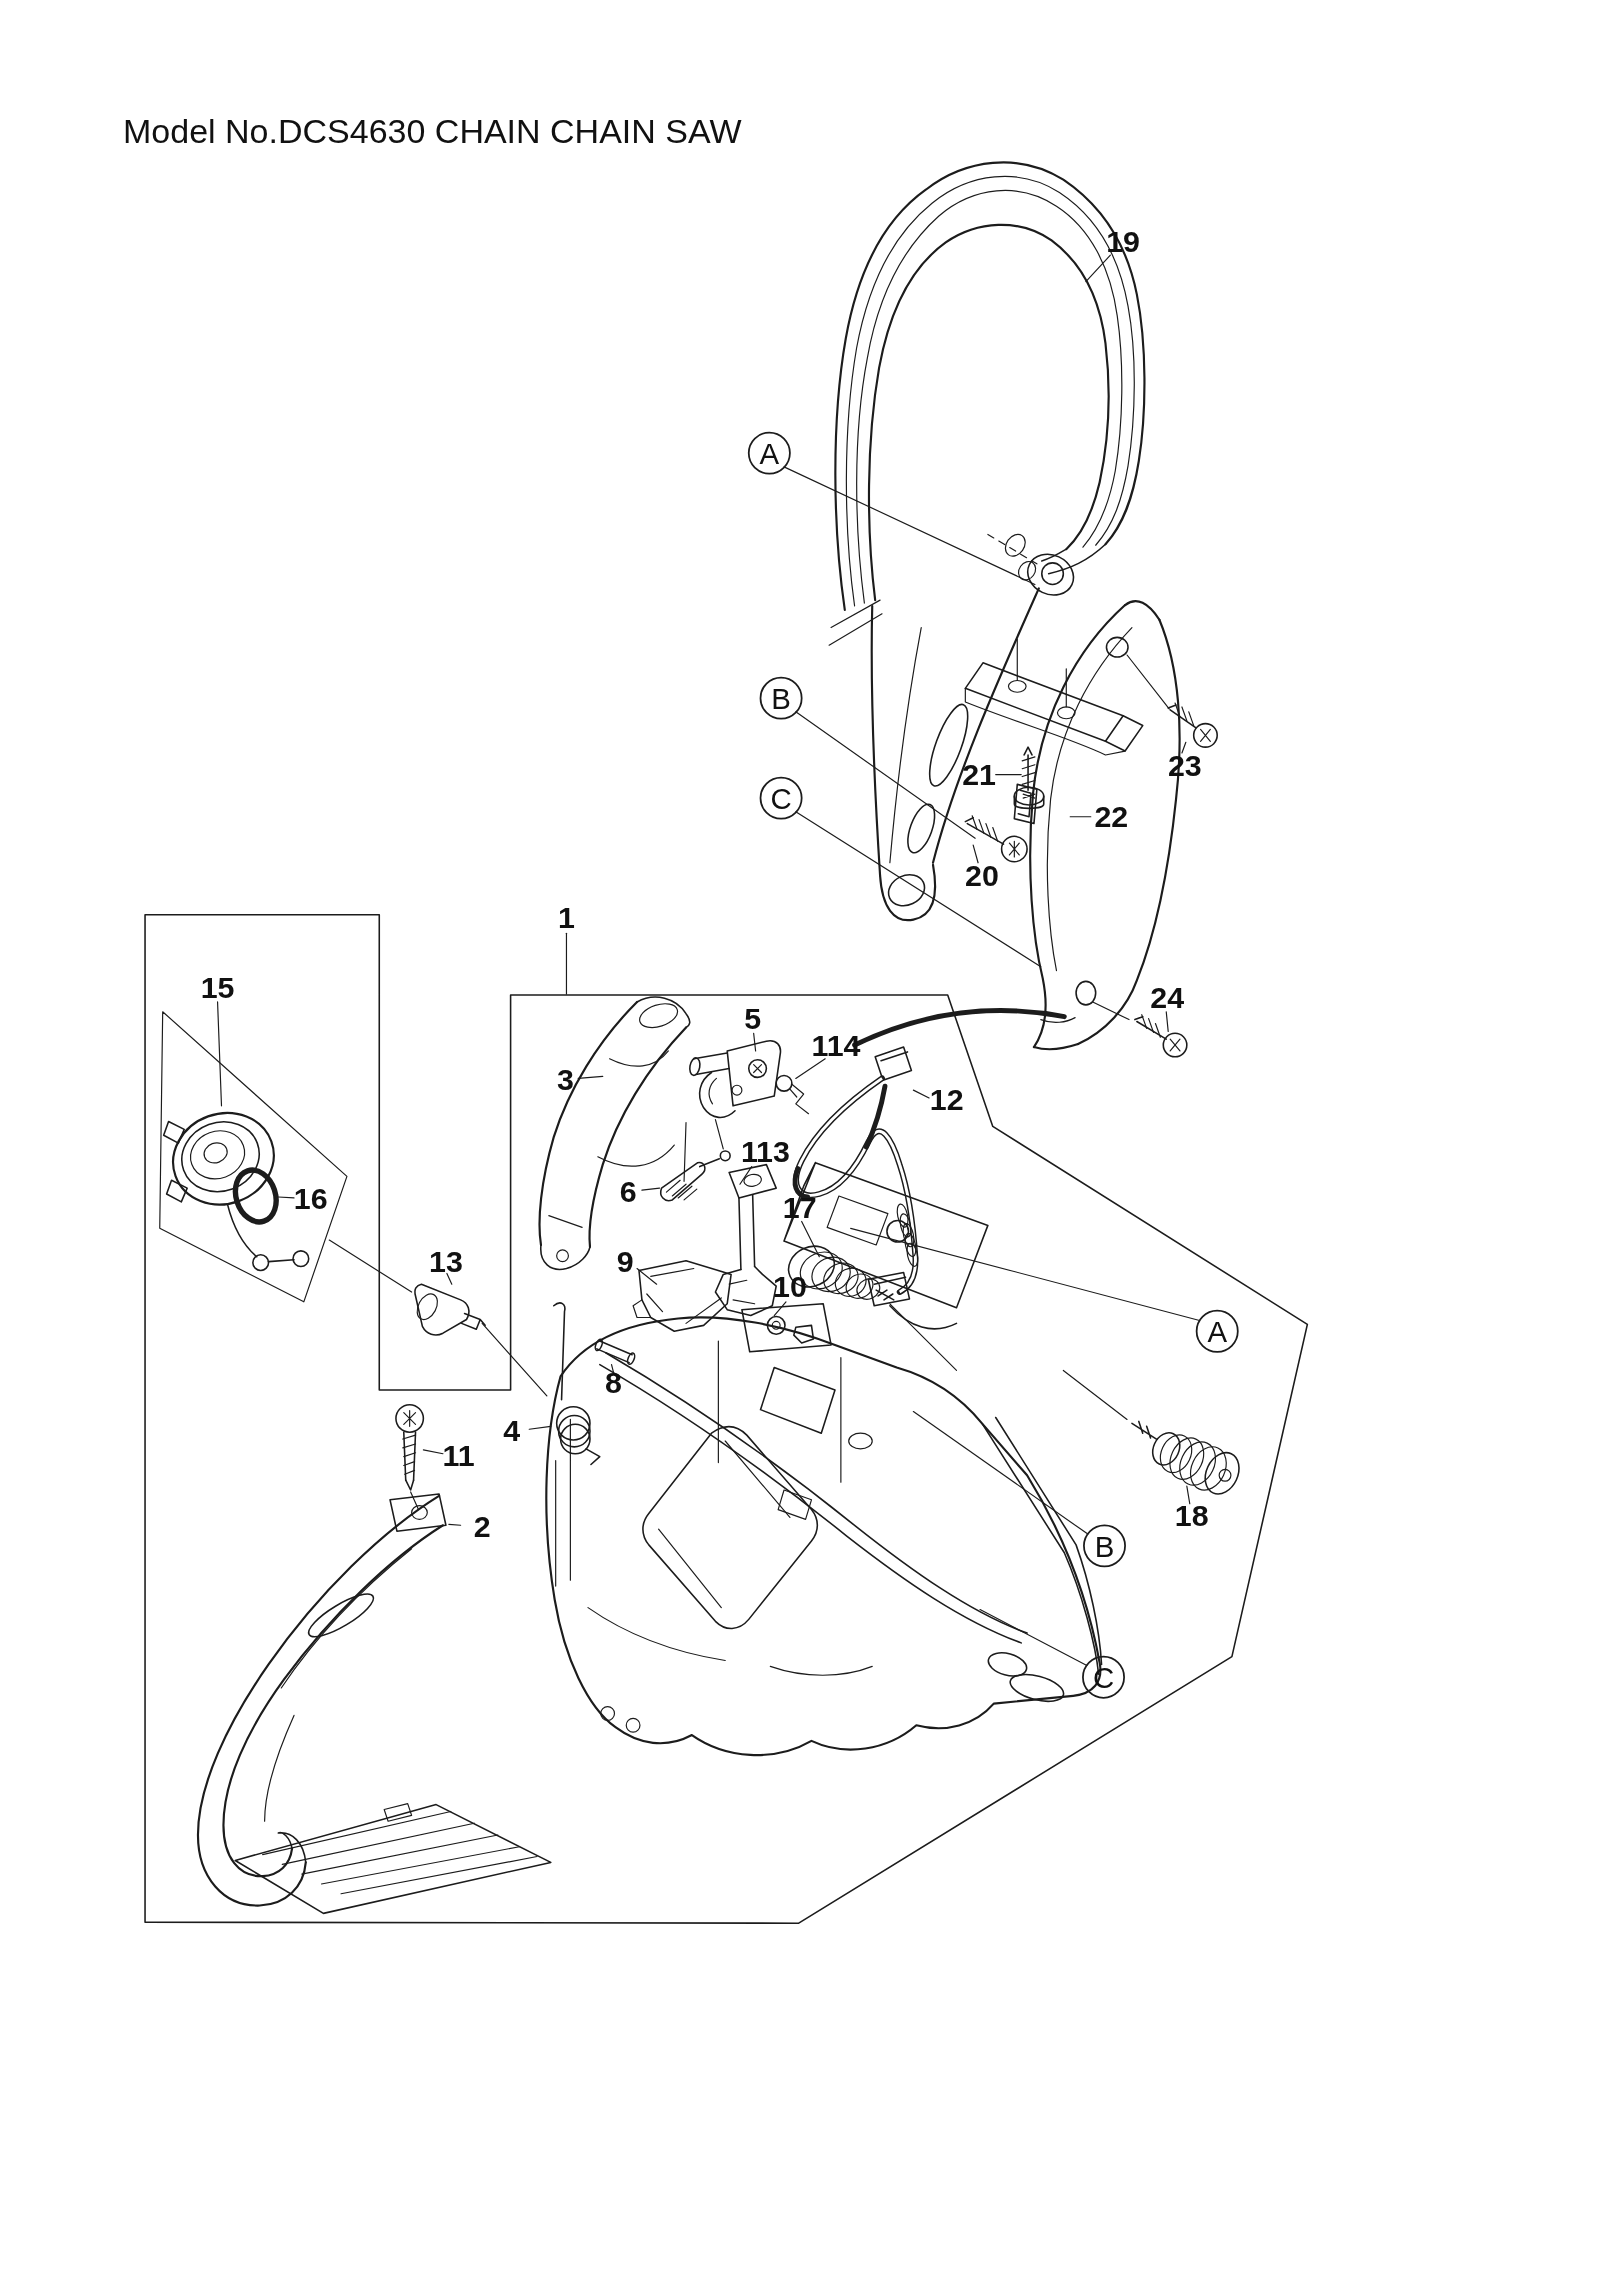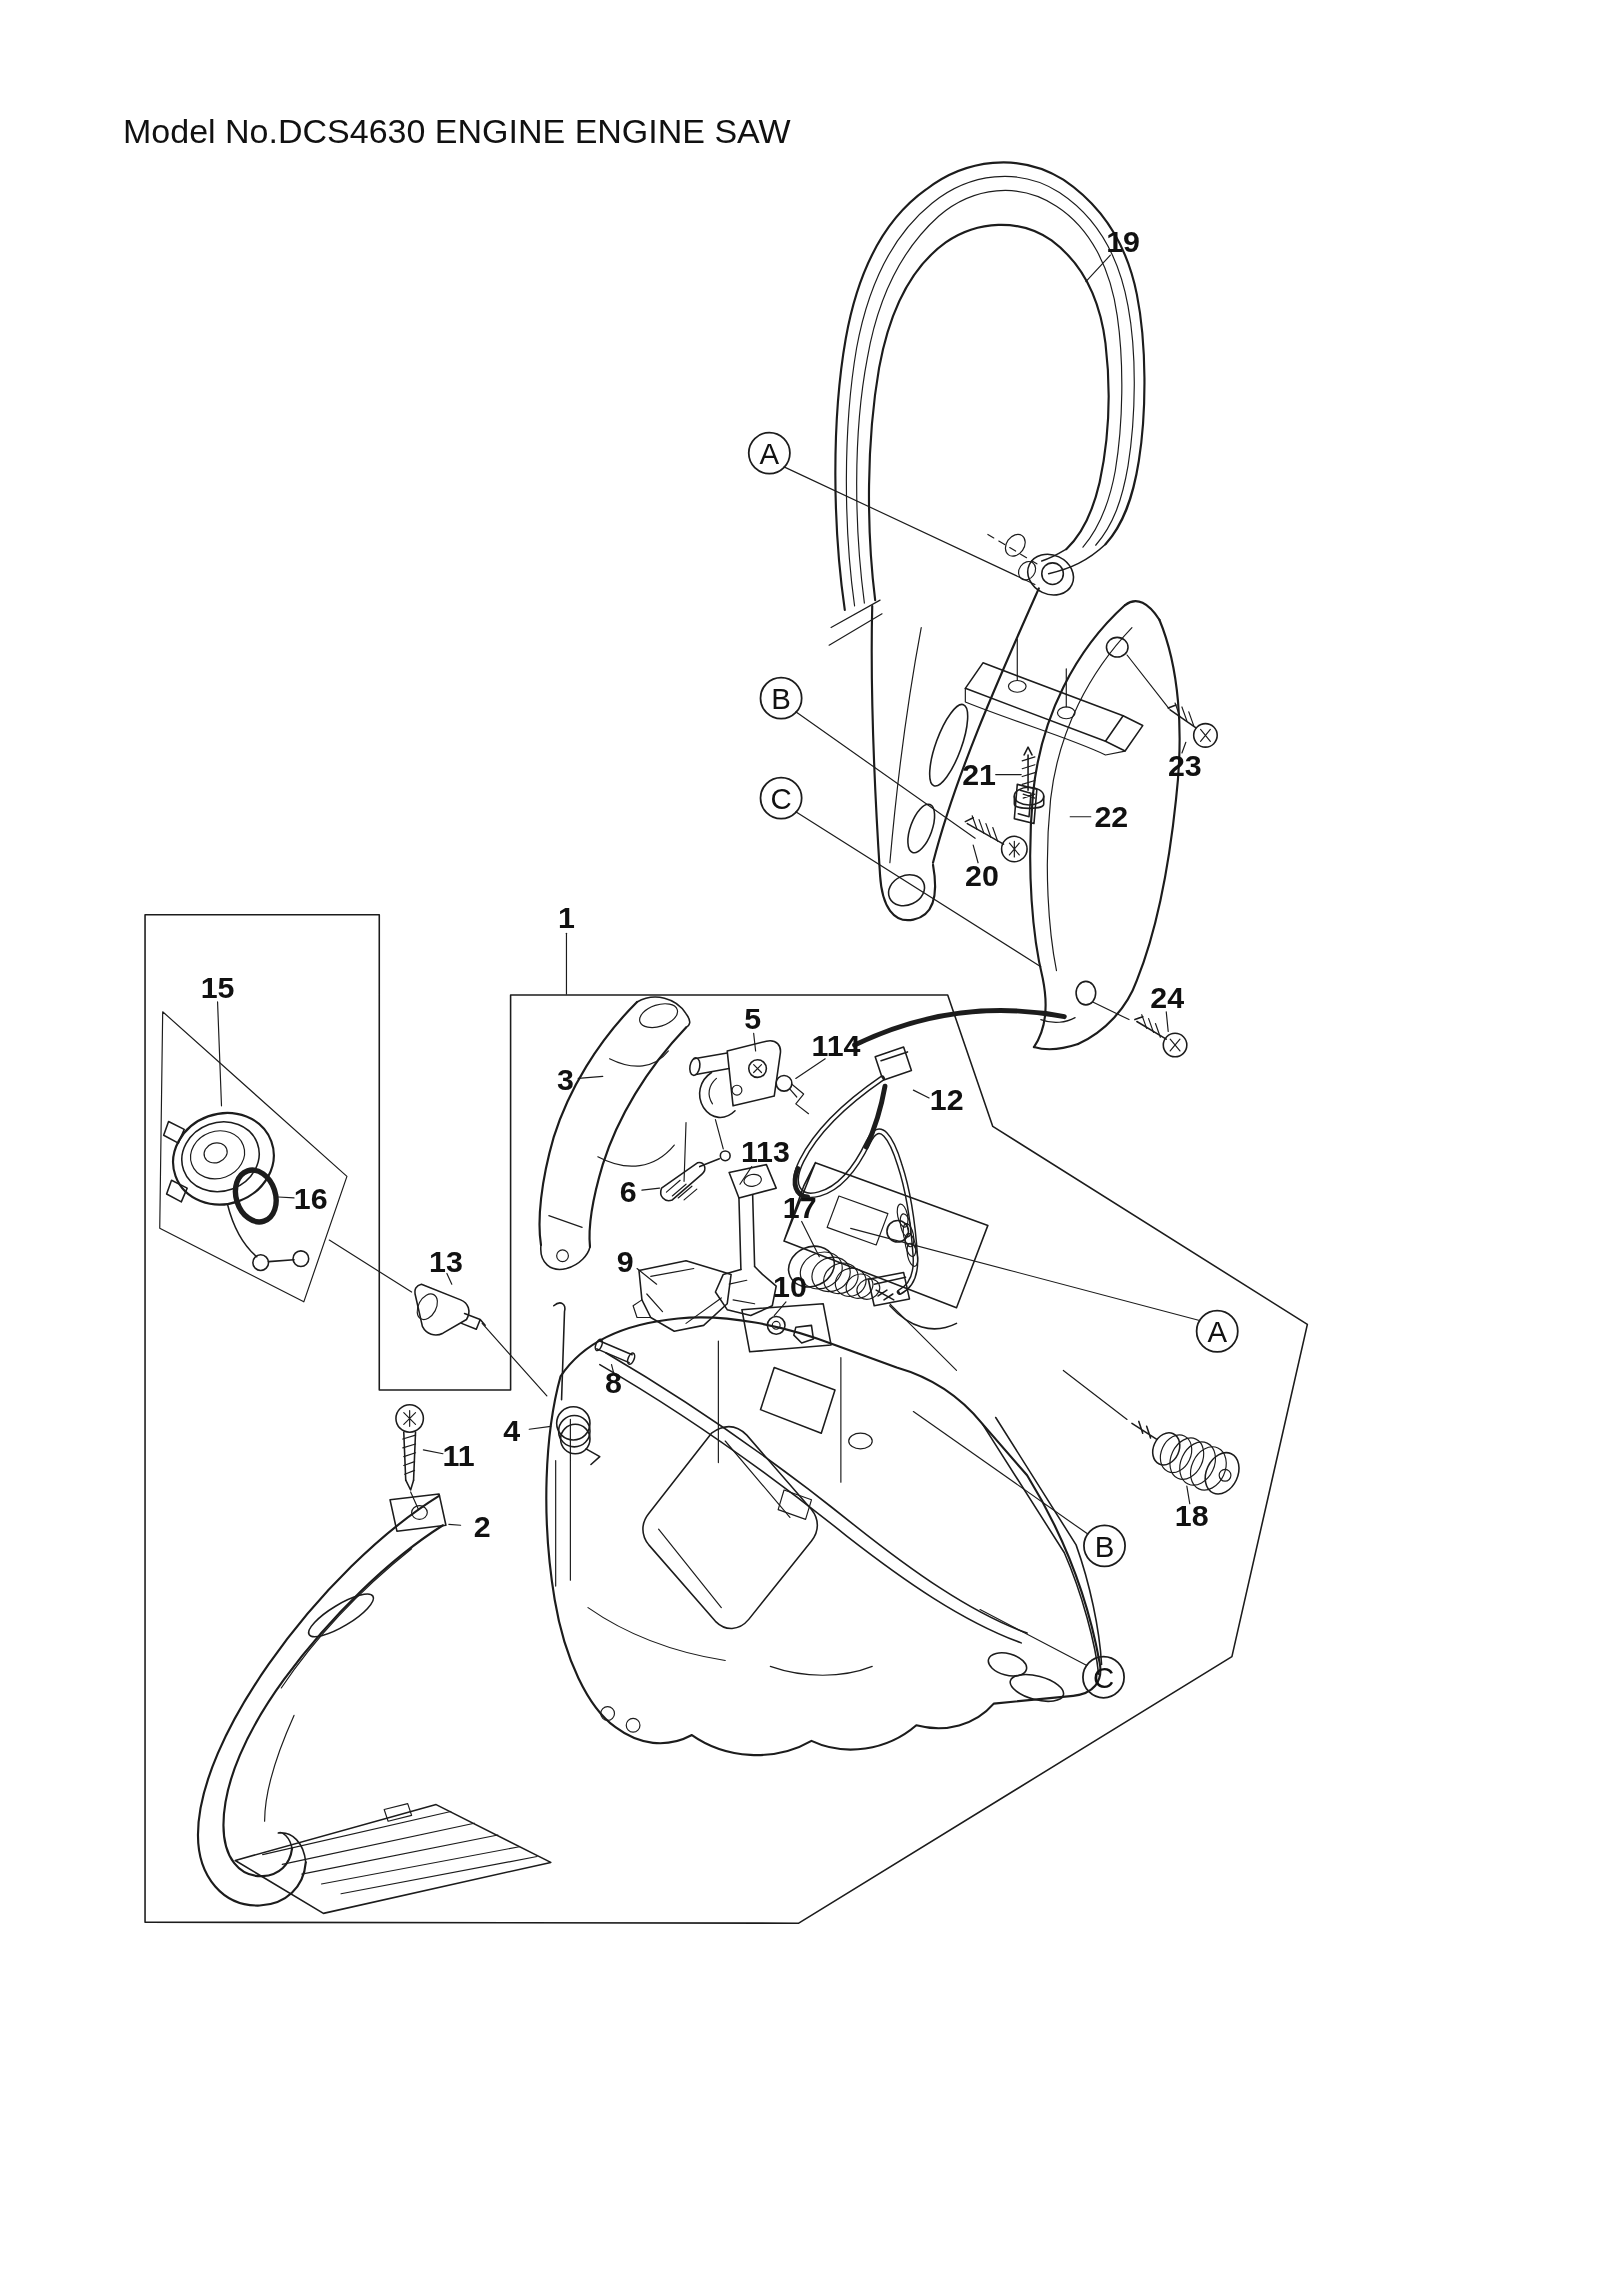--- a/index.html
+++ b/index.html
@@ -11,21 +11,21 @@
   .ln{stroke:#1c1c1c;fill:none;stroke-linecap:round;stroke-linejoin:round;}
   .w2{stroke-width:2.2;} .w15{stroke-width:1.6;} .w1{stroke-width:1.2;}
   .thick{stroke-width:5;} 
   .plbl{font-family:"Liberation Sans", sans-serif;font-weight:700;font-size:31px;fill:#111;}
   .clbl{font-family:"Liberation Sans", sans-serif;font-weight:400;font-size:30px;fill:#111;}
 </style>
 </head>
 <body>
 
 <div class="page">
-  <div class="title">Model No.DCS4630 ENGINE ENGINE SAW</div>
+  <div class="title">Model No.DCS4630 CHAIN CHAIN SAW</div>
 
   <svg width="1620" height="2293" viewBox="0 0 1653 2339">
 
     <g>
       <path class="ln w15" d="M148,933 L387,933 L387,1418 L521,1418 L521,1015 L967,1015 L1013,1149 L1334,1351 L1257,1690 L815,1962 L148,1961 Z"></path>
       <path class="ln w1" d="M166,1032 L354,1200 L310,1328 L163,1253 Z"></path>
     </g>
 
     <g>
       <path class="ln w2" d="M862,622 C850,540 848,430 863,345 C875,278 900,225 945,193 C985,162 1040,155 1085,183 C1125,210 1150,250 1160,300 C1170,350 1170,420 1162,470 C1156,508 1146,535 1128,555"></path>

